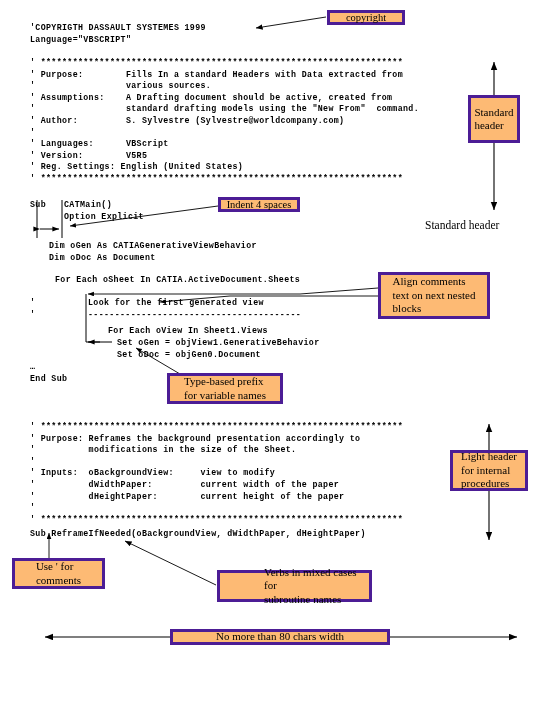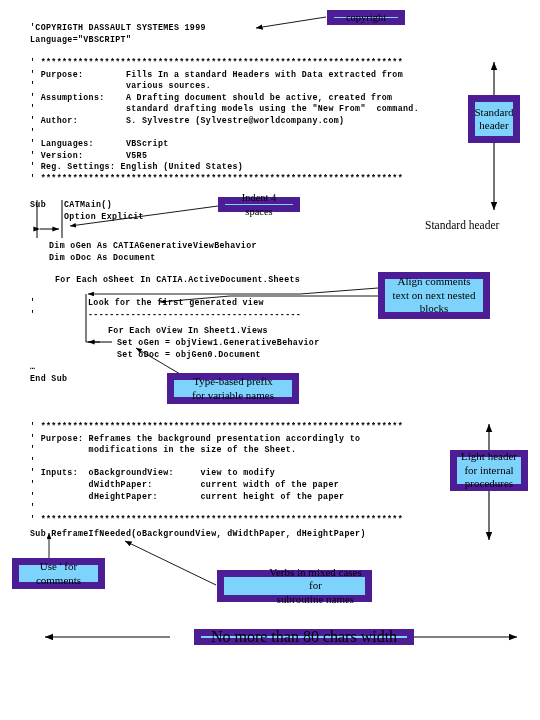--- a/index.html
+++ b/index.html
@@ -23,27 +23,26 @@
     line-height: 11.6px;
     color: #000000;
     white-space: pre;
     letter-spacing: 0.35px;
     font-weight: bold;
   }
   
   .callout {
     position: absolute;
     box-sizing: border-box;
-    border: 7px solid #4c1d95;
-    background: #7dd3fc;
+    border: 3px solid #4c1d95;
+    background: #fdba74;
     color: #000000;
     font-family: "Liberation Serif", serif;
     font-size: 11px;
     line-height: 13.5px;
-    text-align: center;
     display: flex;
     align-items: center;
     justify-content: center;
     padding: 0 2px;
   }
   .plainlabel {
     position: absolute;
     font-family: "Liberation Serif", serif;
     font-size: 11.5px;
     color: #000000;
@@ -181,30 +180,30 @@
 
   <div class="callout" style="left:468px; top:95px; width:52px; height:48px; white-space:pre-line;">Standard
 header</div>
 
   <div class="callout" style="left:218px; top:197px; width:82px; height:15px; font-size:10.5px;">Indent 4 spaces</div>
 
   <div class="callout" style="left:378px; top:272px; width:112px; height:47px; white-space:pre-line;">Align comments
 text on next nested
 blocks</div>
 
-  <div class="callout" style="left:167px; top:373px; width:132px; height:31px; white-space:pre-line;">Type-based prefix
+  <div class="callout" style="left:167px; top:373px; width:116px; height:31px; white-space:pre-line;">Type-based prefix
 for variable names</div>
 
   <div class="callout" style="left:450px; top:450px; width:78px; height:41px; white-space:pre-line;">Light header
 for internal
 procedures</div>
 
   <div class="callout" style="left:12px; top:558px; width:93px; height:31px; white-space:pre-line;">Use ' for
 comments</div>
 
   <div class="callout" style="left:217px; top:570px; width:155px; height:32px; white-space:pre-line;padding-left:44px;">Verbs in mixed cases for
 subroutine names</div>
 
-  <div class="callout" style="left:170px; top:629px; width:220px; height:16px; font-size:16px;margin-left:24px;">No more than 80 chars width</div>
+  <div class="callout" style="left:170px; top:629px; width:220px; height:16px; font-size:11px;">No more than 80 chars width</div>
 
   <div class="plainlabel" style="left:425px; top:219px;">Standard header</div>
 
 </div>
 
 </body></html>

